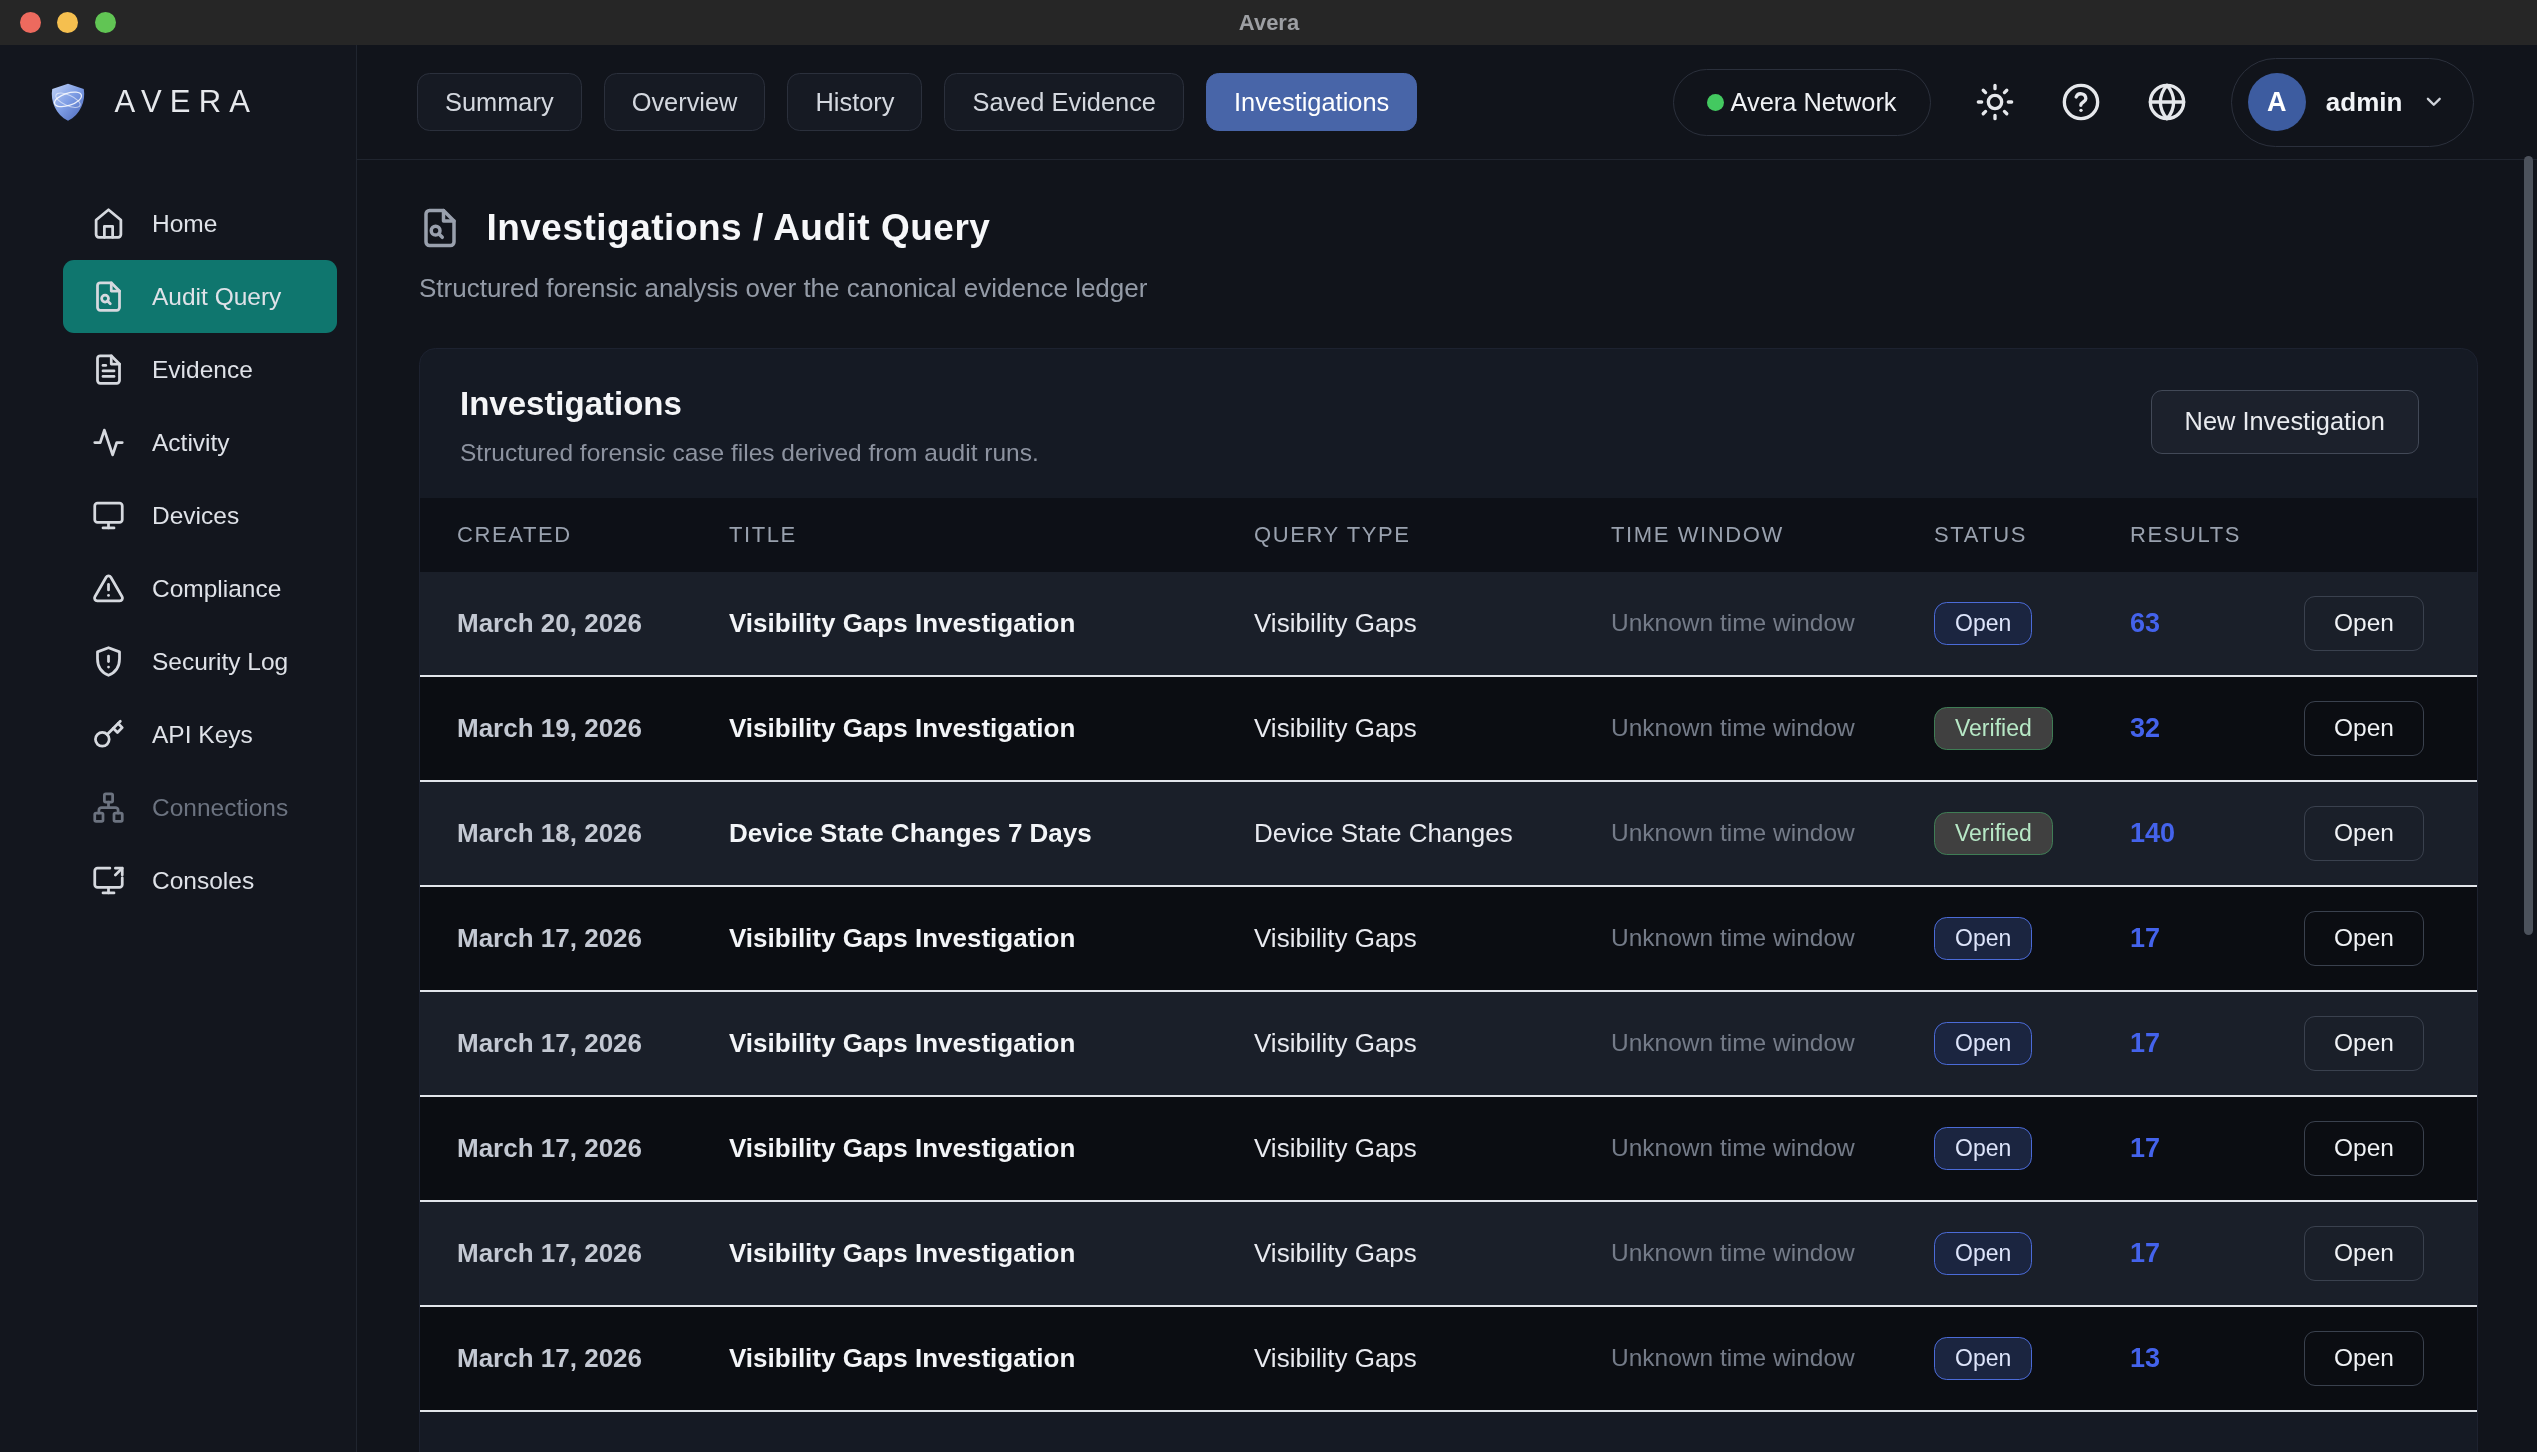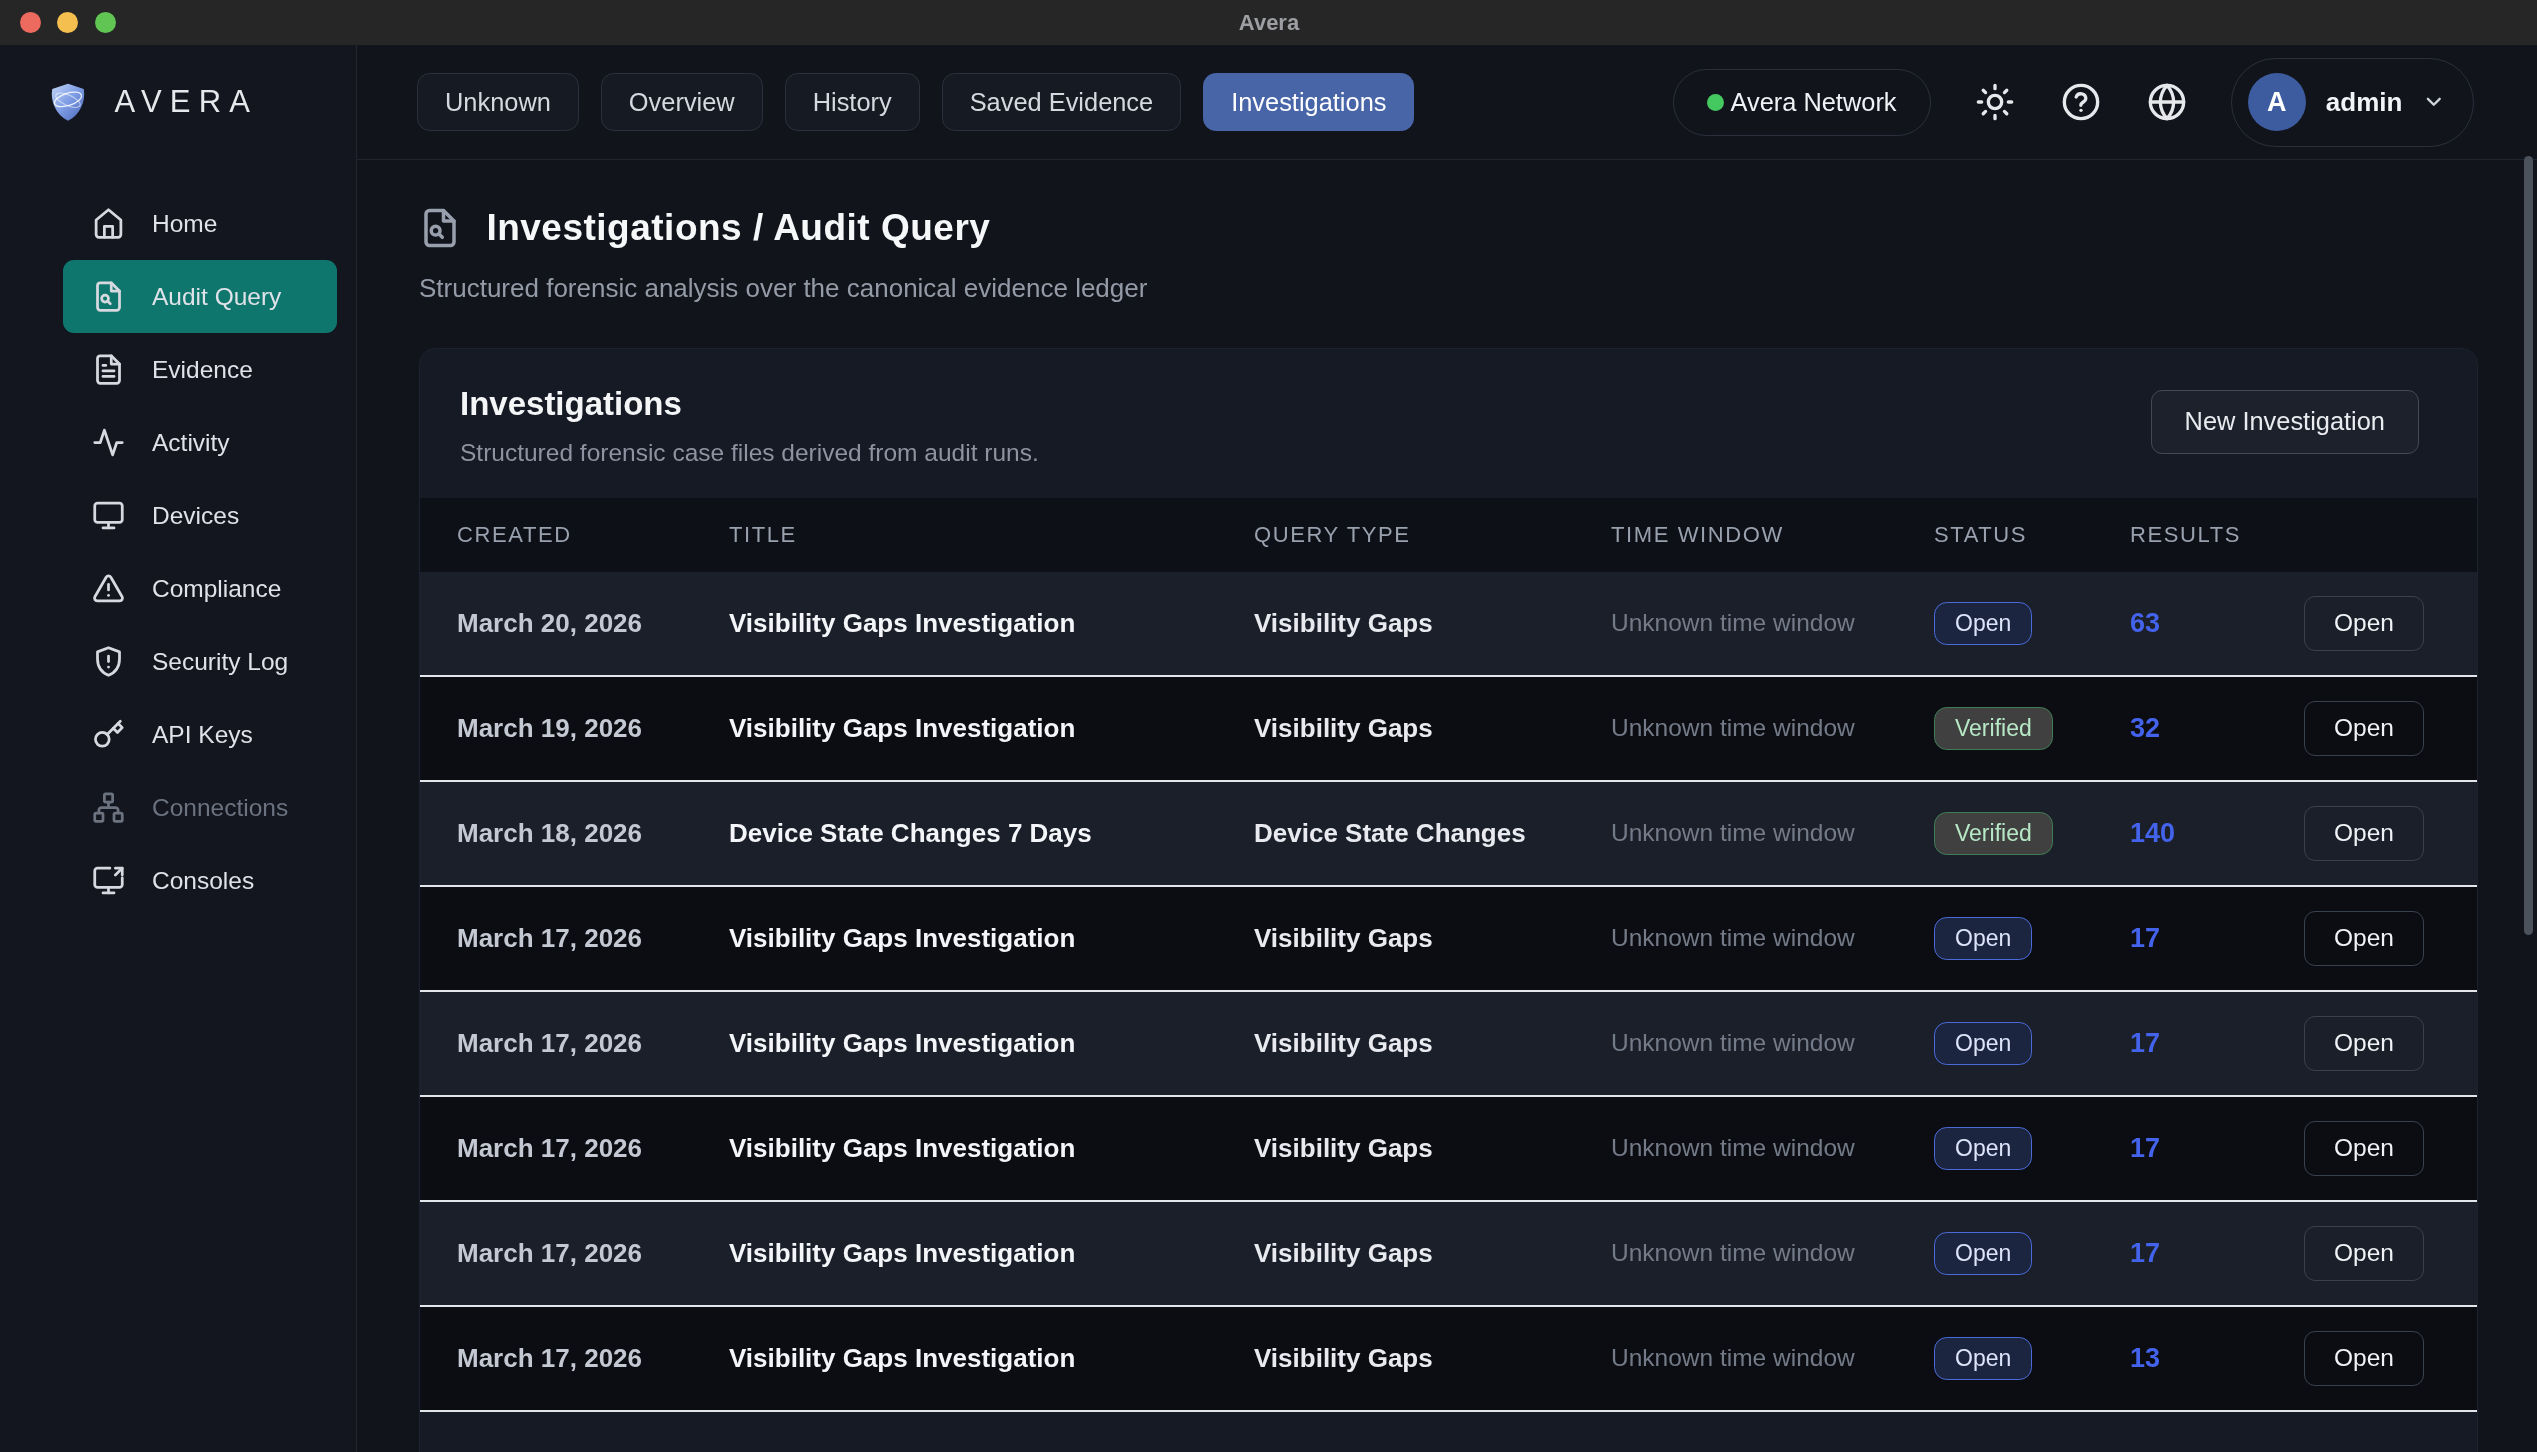--- a/index.html
+++ b/index.html
@@ -113,21 +113,21 @@
   .c-created { width:272px; flex-shrink:0; }
   .c-title   { width:525px; flex-shrink:0; }
   .c-query   { width:357px; flex-shrink:0; }
   .c-window  { width:323px; flex-shrink:0; }
   .c-status  { width:196px; flex-shrink:0; }
   .c-results { width:118px; flex-shrink:0; }
   .c-action  { flex:1; display:flex; justify-content:flex-end; }
 
   .v-created { font-size:26px; color:#c3c8d2;font-weight:bold; }
   .v-title   { font-size:26px; color:#f3f5f8; font-weight:600; }
-  .v-query   { font-size:26px; color:#e8eaf0; font-weight:700; }
+  .v-query   { font-size:26px; color:#e8eaf0; font-weight:400; }
   .v-window  { font-size:24.5px; color:#747b88; }
   .v-results { font-size:27px; font-weight:700; color:#4463ec; }
 
   .badge {
     display:inline-block; padding:7.3px 20px; border-radius:12.7px;
     font-size:23px; font-weight:500;
   }
   .badge.open { border:1.8px solid #4b6bd8; background:#1b2540; color:#dde4fa; }
   .badge.verified { border:1.8px solid #3f7d55; background:#404040; color:#b7e8c6; }
 
@@ -278,21 +278,21 @@
             </svg>
           </span>
           <span>Consoles</span>
         </div>
       </nav>
   </aside>
 
   <div class="main">
     <header class="topbar">
       <div class="tabs">
-          <button class="tab">Unknown</button>
+          <button class="tab">Summary</button>
           <button class="tab">Overview</button>
           <button class="tab">History</button>
           <button class="tab">Saved Evidence</button>
           <button class="tab active">Investigations</button>
         </div>
       <div class="top-right">
         <div class="net-pill">
           <span class="dot" style="background: rgb(67, 201, 96);"></span>
           <span>Avera Network</span>
         </div>

